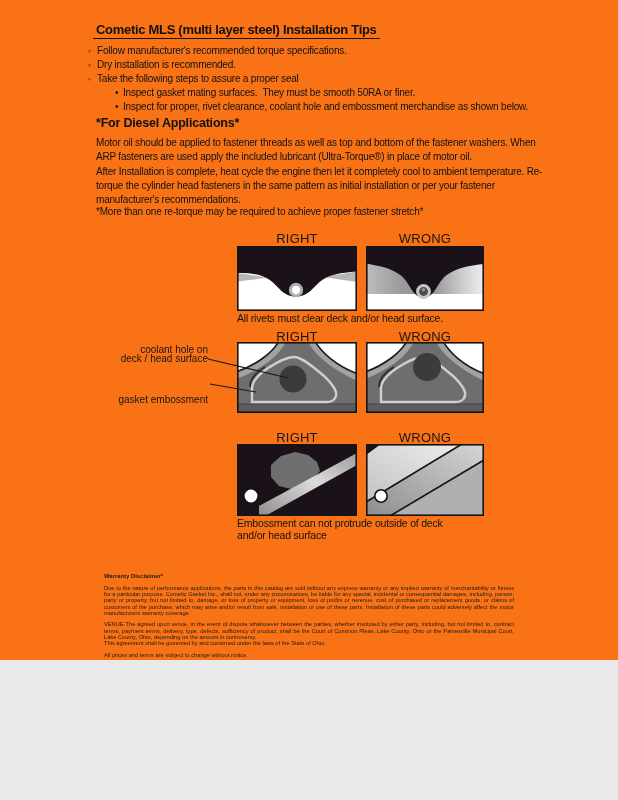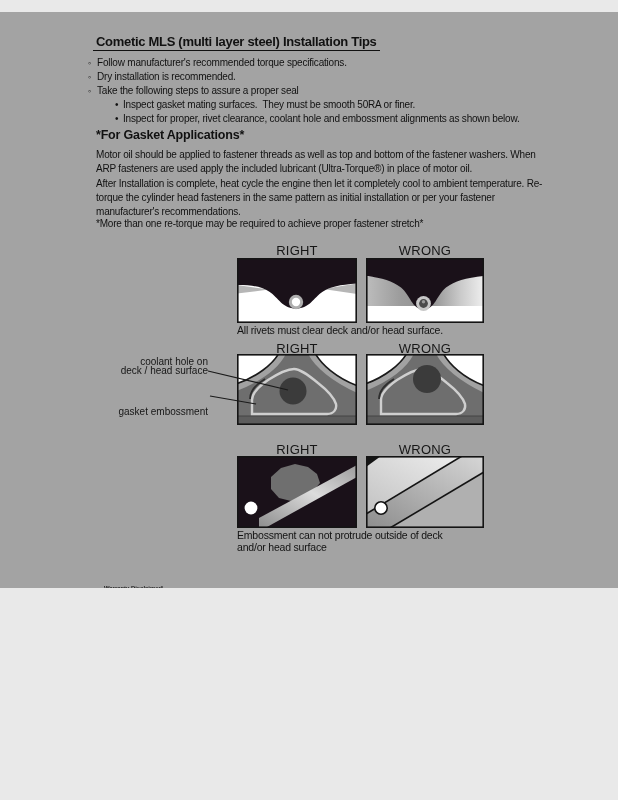--- a/index.html
+++ b/index.html
@@ -1,17 +1,17 @@
 <!DOCTYPE html>
 <html><head>
 <meta charset="utf-8">
 <style>
   html,body{margin:0;padding:0;background:#e9e9e9;}
-  .page{position:relative;width:618px;height:576px;background:#a3a3a3;overflow:hidden;
-        font-family:"Liberation Sans", sans-serif;color:#111;margin:12px auto;}
+  .page{position:relative;width:618px;height:660px;background:#f97316;overflow:hidden;
+        font-family:"Liberation Sans", sans-serif;color:#111;margin:0 auto;}
   .abs{position:absolute;}
 
   
   .title{left:93px;top:22px;font-size:13px;font-weight:bold;letter-spacing:-0.3px;
          border-bottom:1.6px solid #111;padding:0 3px 1px 3px;white-space:nowrap;}
   .bullets{left:88px;top:44px;width:470px;}
   .b-row{display:flex;font-size:10px;line-height:14px;letter-spacing:-0.2px;}
   .b-row .marker{width:9px;flex:none;font-size:9px;}
   .b-row.sub{margin-left:27px;}
   .b-row.sub .marker{font-size:10px;width:8px;}
@@ -71,25 +71,25 @@
     <div class="b-row">
         <span class="marker">◦</span>
         <span class="b-text">Take the following steps to assure a proper seal</span>
       </div>
     <div class="b-row sub">
         <span class="marker">•</span>
         <span class="b-text">Inspect gasket mating surfaces.  They must be smooth 50RA or finer.</span>
       </div>
     <div class="b-row sub">
         <span class="marker">•</span>
-        <span class="b-text">Inspect for proper, rivet clearance, coolant hole and embossment alignments as shown below.</span>
+        <span class="b-text">Inspect for proper, rivet clearance, coolant hole and embossment merchandise as shown below.</span>
       </div>
   </div>
 
-  <div class="abs diesel-heading">*For Gasket Applications*</div>
+  <div class="abs diesel-heading">*For Diesel Applications*</div>
   <div class="abs para para1">Motor oil should be applied to fastener threads as well as top and bottom of the fastener washers. When ARP fasteners are used apply the included lubricant (Ultra-Torque®) in place of motor oil.</div>
   <div class="abs para para2">After Installation is complete, heat cycle the engine then let it completely cool to ambient temperature. Re-torque the cylinder head fasteners in the same pattern as initial installation or per your fastener manufacturer's recommendations.</div>
   <div class="abs note">*More than one re-torque may be required to achieve proper fastener stretch*</div>
 
   <div class="abs dg-label lbl-r1">RIGHT</div>
   <div class="abs dg-label lbl-w1">WRONG</div>
   <svg class="abs dg-box box-r1" viewBox="0 0 120 65" preserveAspectRatio="none">
     <rect width="120" height="65" fill="#ffffff"></rect>
     <polygon points="0,27 32,31.5 0,35.5" fill="#b6b6b6"></polygon>
     <polygon points="120,25.5 86,31 120,36" fill="#b6b6b6"></polygon>

